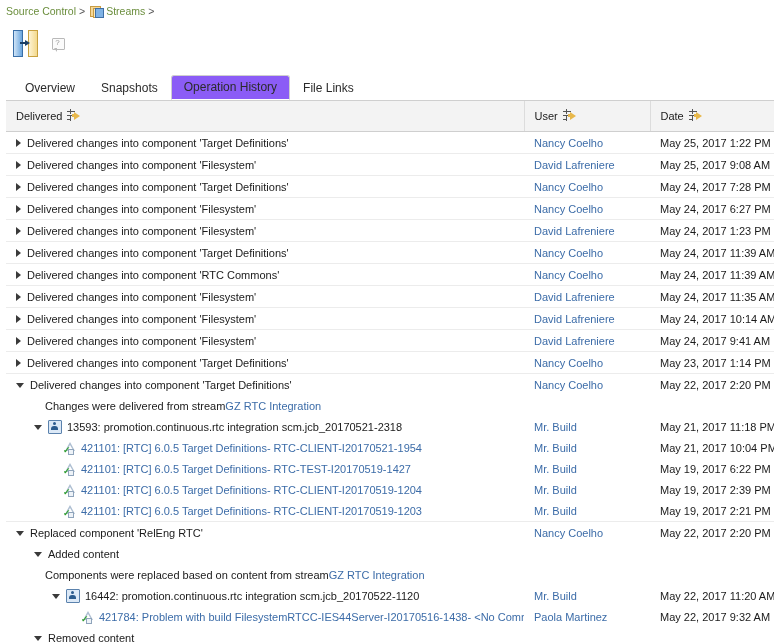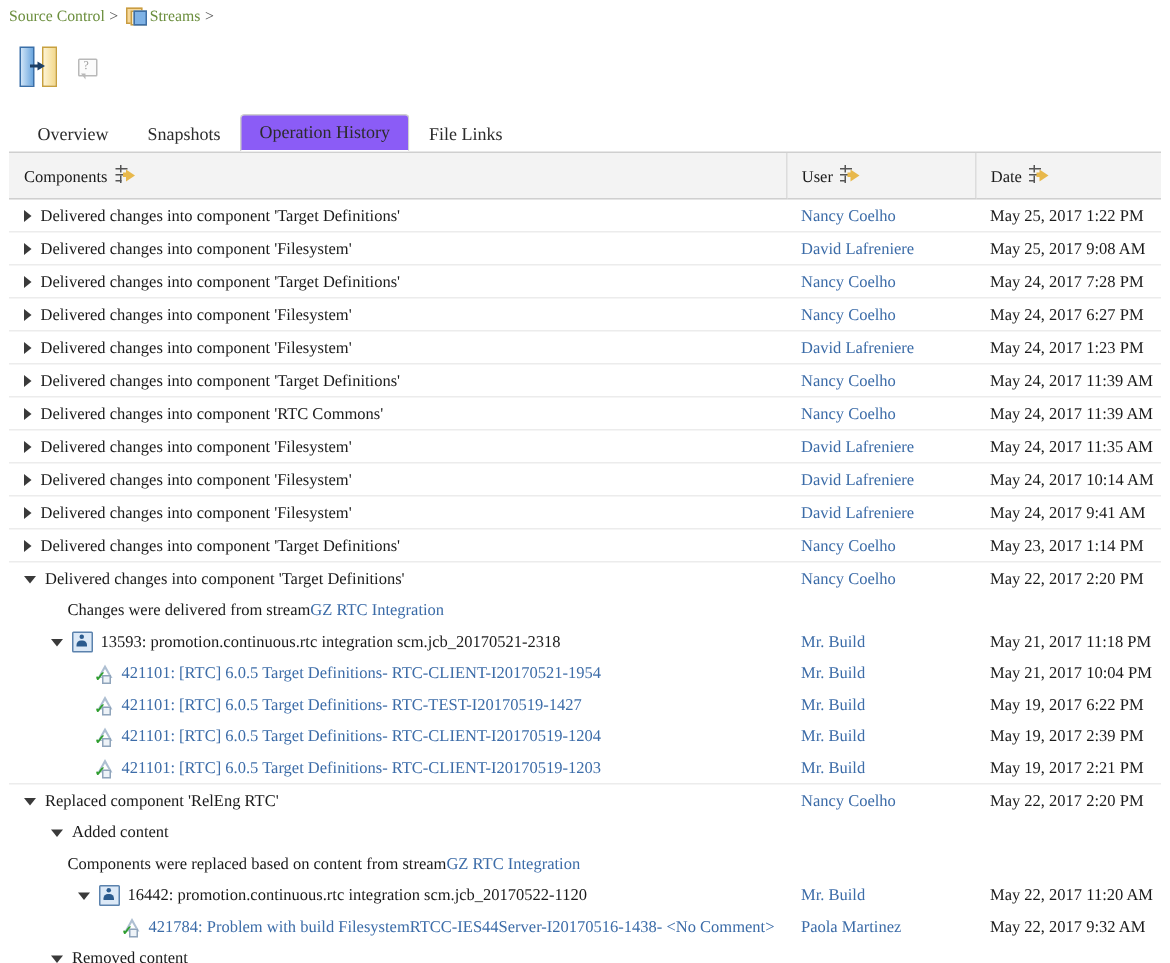--- a/index.html
+++ b/index.html
@@ -8,21 +8,21 @@
     background: #ffffff;
   }
   body {
     width: 780px;
     height: 642px;
     font-family: "Liberation Sans", sans-serif;
     font-size: 11px;
     color: #000000;
     overflow: hidden;
   }
-  .page { position: relative; width: 780px; height: 472px; font-family: Liberation Serif, serif; }
+  .page { position: relative; width: 780px; height: 472px; }
 
   
   .breadcrumb {
     padding: 4px 0 0 6px;
     font-size: 10.5px;
     color: #5a7a2e;
     white-space: nowrap;
     line-height: 14px;
   }
   .breadcrumb a {
@@ -306,21 +306,21 @@
 
   <div class="table-wrap">
     <table class="oh">
       <colgroup>
           <col class="c-op">
           <col class="c-user">
           <col class="c-date">
         </colgroup>
       <thead>
         <tr>
-          <th><span>Components</span><span class="sorticon"><span class="l1"></span><span class="l2"></span><span class="l3"></span><span class="v1"></span><span class="v2"></span><span class="ars"></span><span class="ar"></span></span></th>
+          <th><span>Delivered</span><span class="sorticon"><span class="l1"></span><span class="l2"></span><span class="l3"></span><span class="v1"></span><span class="v2"></span><span class="ars"></span><span class="ar"></span></span></th>
           <th class="sep-left"><span>User</span><span class="sorticon"><span class="l1"></span><span class="l2"></span><span class="l3"></span><span class="v1"></span><span class="v2"></span><span class="ars"></span><span class="ar"></span></span></th>
           <th class="sep-left"><span>Date</span><span class="sorticon"><span class="l1"></span><span class="l2"></span><span class="l3"></span><span class="v1"></span><span class="v2"></span><span class="ars"></span><span class="ar"></span></span></th>
         </tr>
       </thead>
       <tbody>
           <tr>
             <td class="op">
               <div class="op-inner">
                 <span class="tri right"></span>
                 <span class="txt">Delivered changes into component 'Target Definitions'</span>

